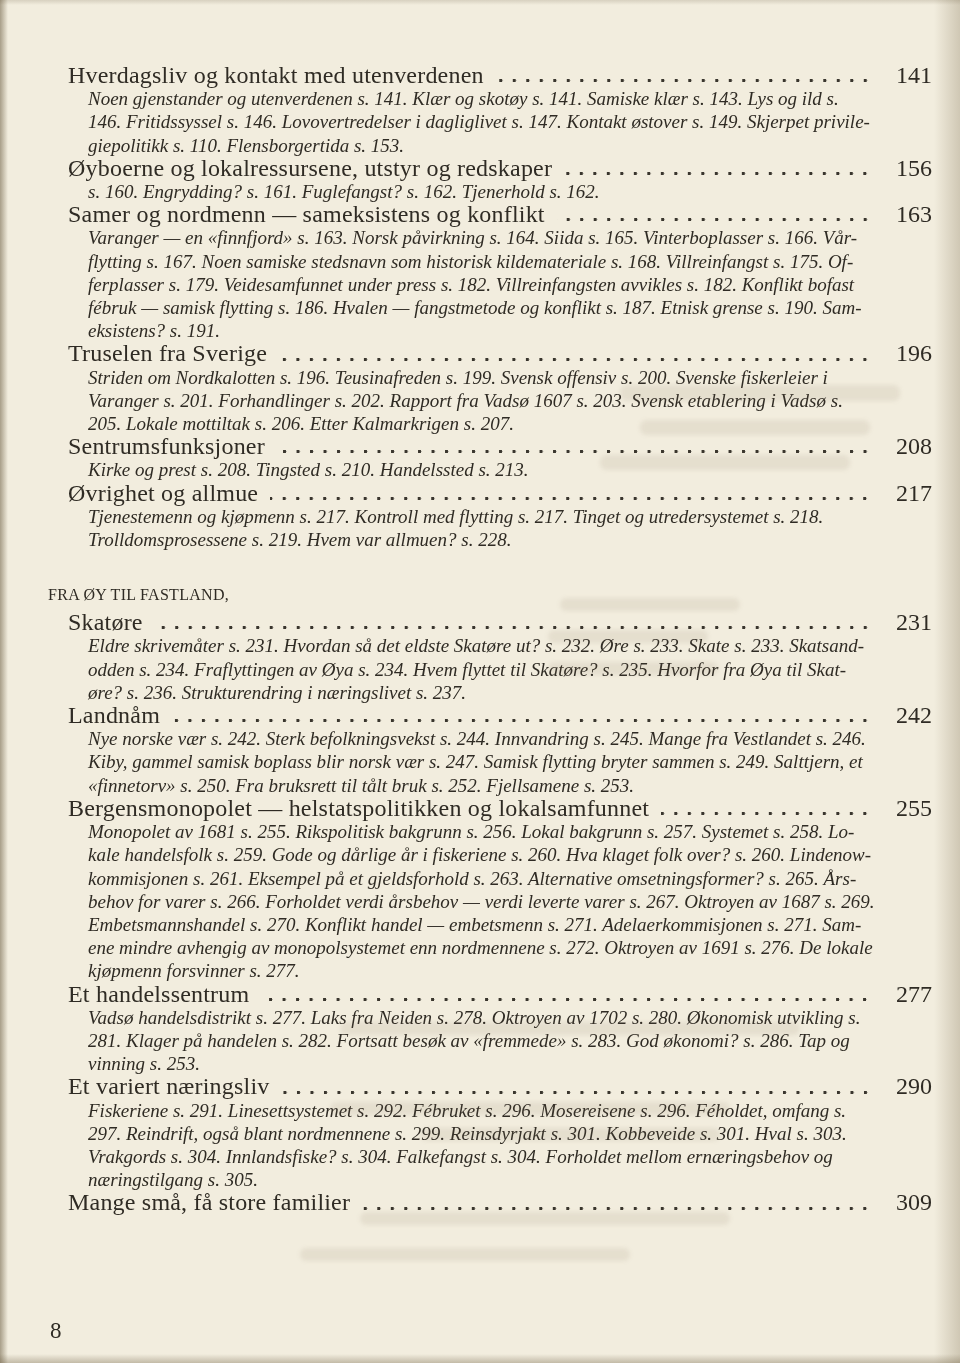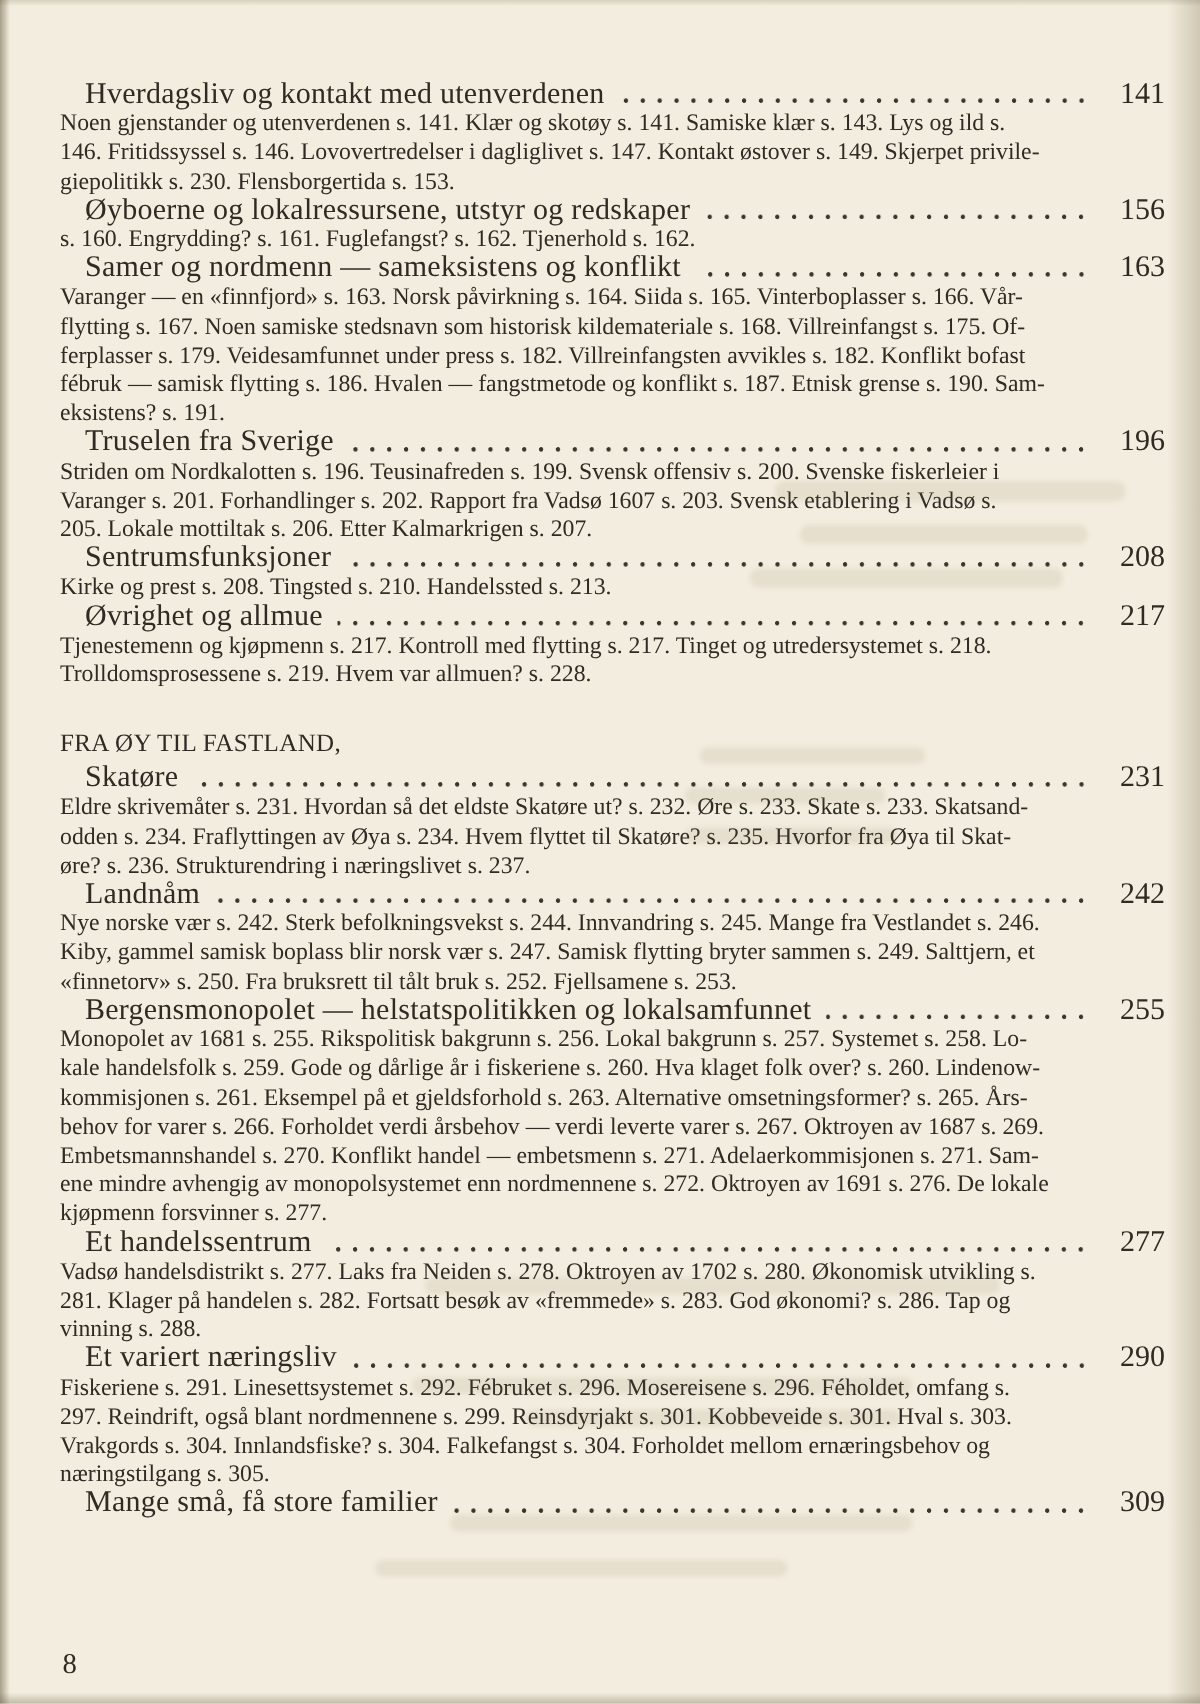--- a/index.html
+++ b/index.html
@@ -48,28 +48,30 @@
     background-position: right bottom;
     min-width: 20px;
   }
   .pagenum {
     font-size: 24px;
     min-width: 44px;
     text-align: right;
     white-space: nowrap;
   }
   .sub {
+    margin-left: 40px;
+    font-style: italic;
     font-size: 19px;
   }
   .sub-line {
     white-space: nowrap;
   }
   .part-heading {
     margin: 30px 0 2px 0;
-    font-size: 20px;
+    font-size: 16px;
     line-height: 28px;
     letter-spacing: 0.3px;
   }
   .folio {
     position: absolute;
     left: 50px;
     top: 1318px;
     font-size: 23px;
   }
   
@@ -102,21 +104,21 @@
   <div class="toc">
       <div class="entry">
         <div class="entry-row">
           <span class="title">Hverdagsliv og kontakt med utenverdenen</span>
           <span class="leader"></span>
           <span class="pagenum">141</span>
         </div>
         <div class="sub">
           <div class="sub-line">Noen gjenstander og utenverdenen s. 141. Klær og skotøy s. 141. Samiske klær s. 143. Lys og ild s.</div>
           <div class="sub-line">146. Fritidssyssel s. 146. Lovovertredelser i dagliglivet s. 147. Kontakt østover s. 149. Skjerpet privile-</div>
-          <div class="sub-line">giepolitikk s. 230. Flensborgertida s. 153.</div>
+          <div class="sub-line">giepolitikk s. 110. Flensborgertida s. 153.</div>
         </div>
       </div>
       <div class="entry">
         <div class="entry-row">
           <span class="title">Øyboerne og lokalressursene, utstyr og redskaper</span>
           <span class="leader"></span>
           <span class="pagenum">156</span>
         </div>
         <div class="sub">
           <div class="sub-line">s. 160. Engrydding? s. 161. Fuglefangst? s. 162. Tjenerhold s. 162.</div>
@@ -214,21 +216,21 @@
       </div>
       <div class="entry">
         <div class="entry-row">
           <span class="title">Et handelssentrum</span>
           <span class="leader"></span>
           <span class="pagenum">277</span>
         </div>
         <div class="sub">
           <div class="sub-line">Vadsø handelsdistrikt s. 277. Laks fra Neiden s. 278. Oktroyen av 1702 s. 280. Økonomisk utvikling s.</div>
           <div class="sub-line">281. Klager på handelen s. 282. Fortsatt besøk av «fremmede» s. 283. God økonomi? s. 286. Tap og</div>
-          <div class="sub-line">vinning s. 288.</div>
+          <div class="sub-line">vinning s. 253.</div>
         </div>
       </div>
       <div class="entry">
         <div class="entry-row">
           <span class="title">Et variert næringsliv</span>
           <span class="leader"></span>
           <span class="pagenum">290</span>
         </div>
         <div class="sub">
           <div class="sub-line">Fiskeriene s. 291. Linesettsystemet s. 292. Fébruket s. 296. Mosereisene s. 296. Féholdet, omfang s.</div>

